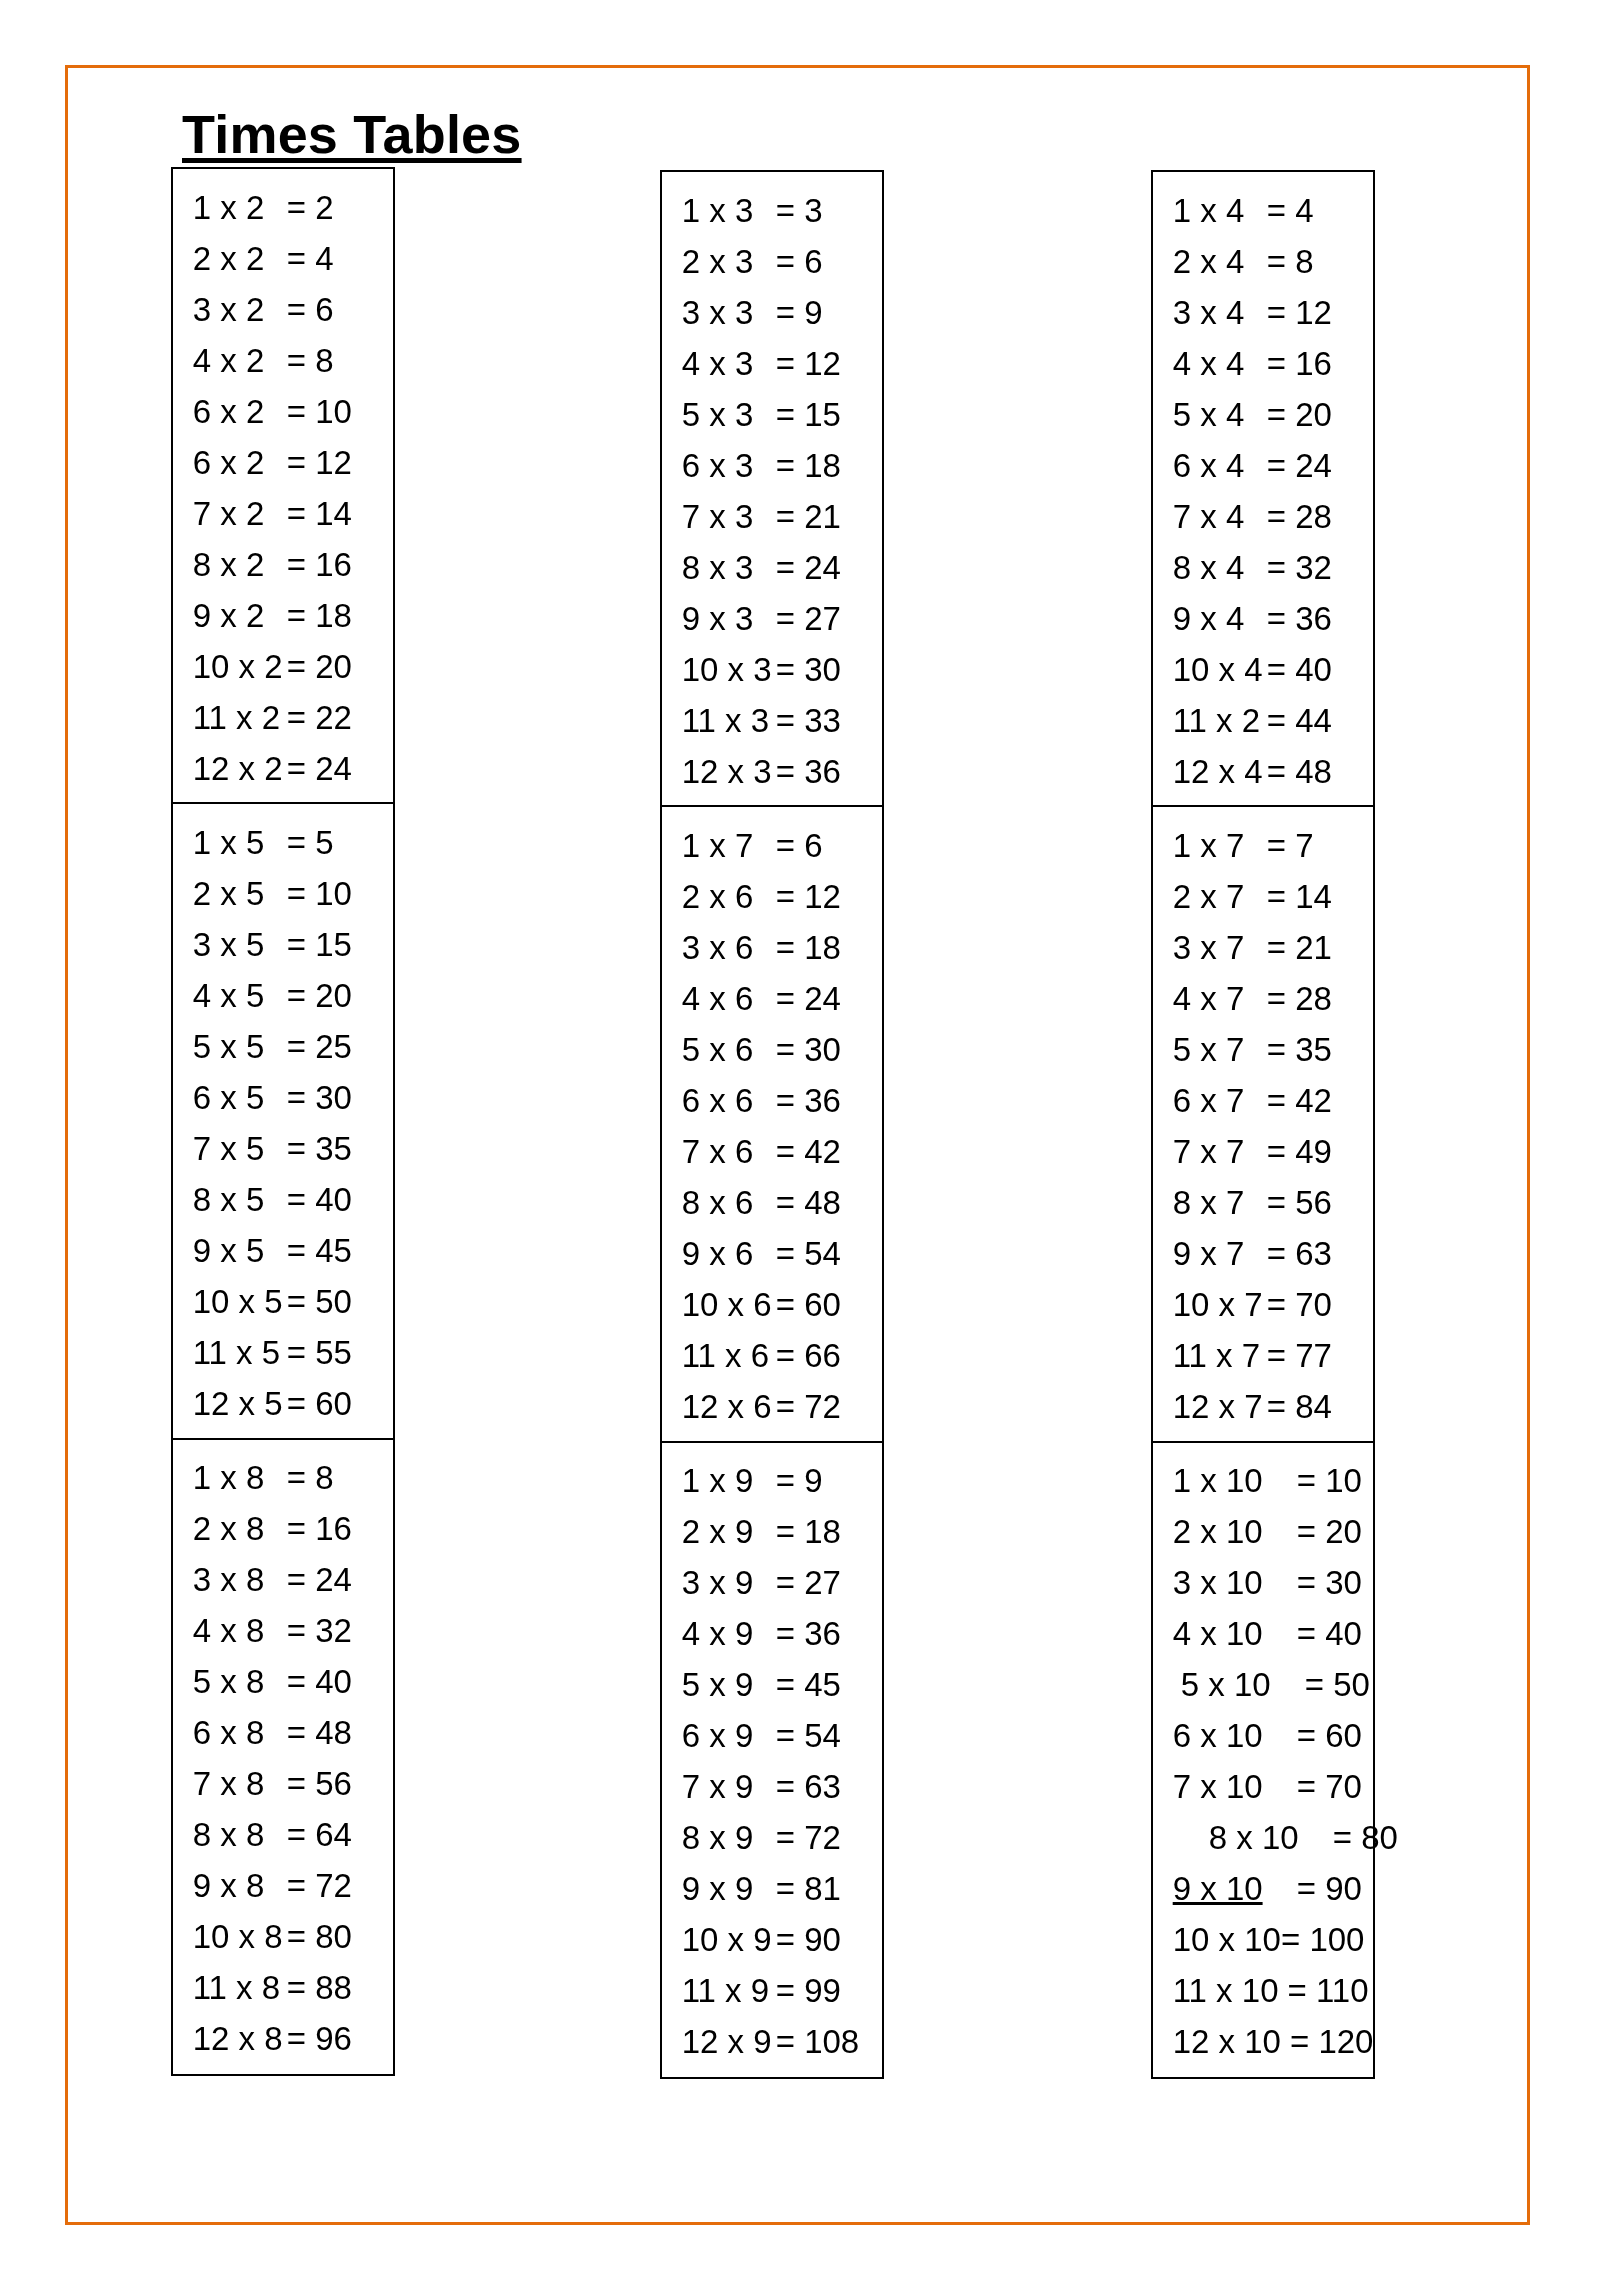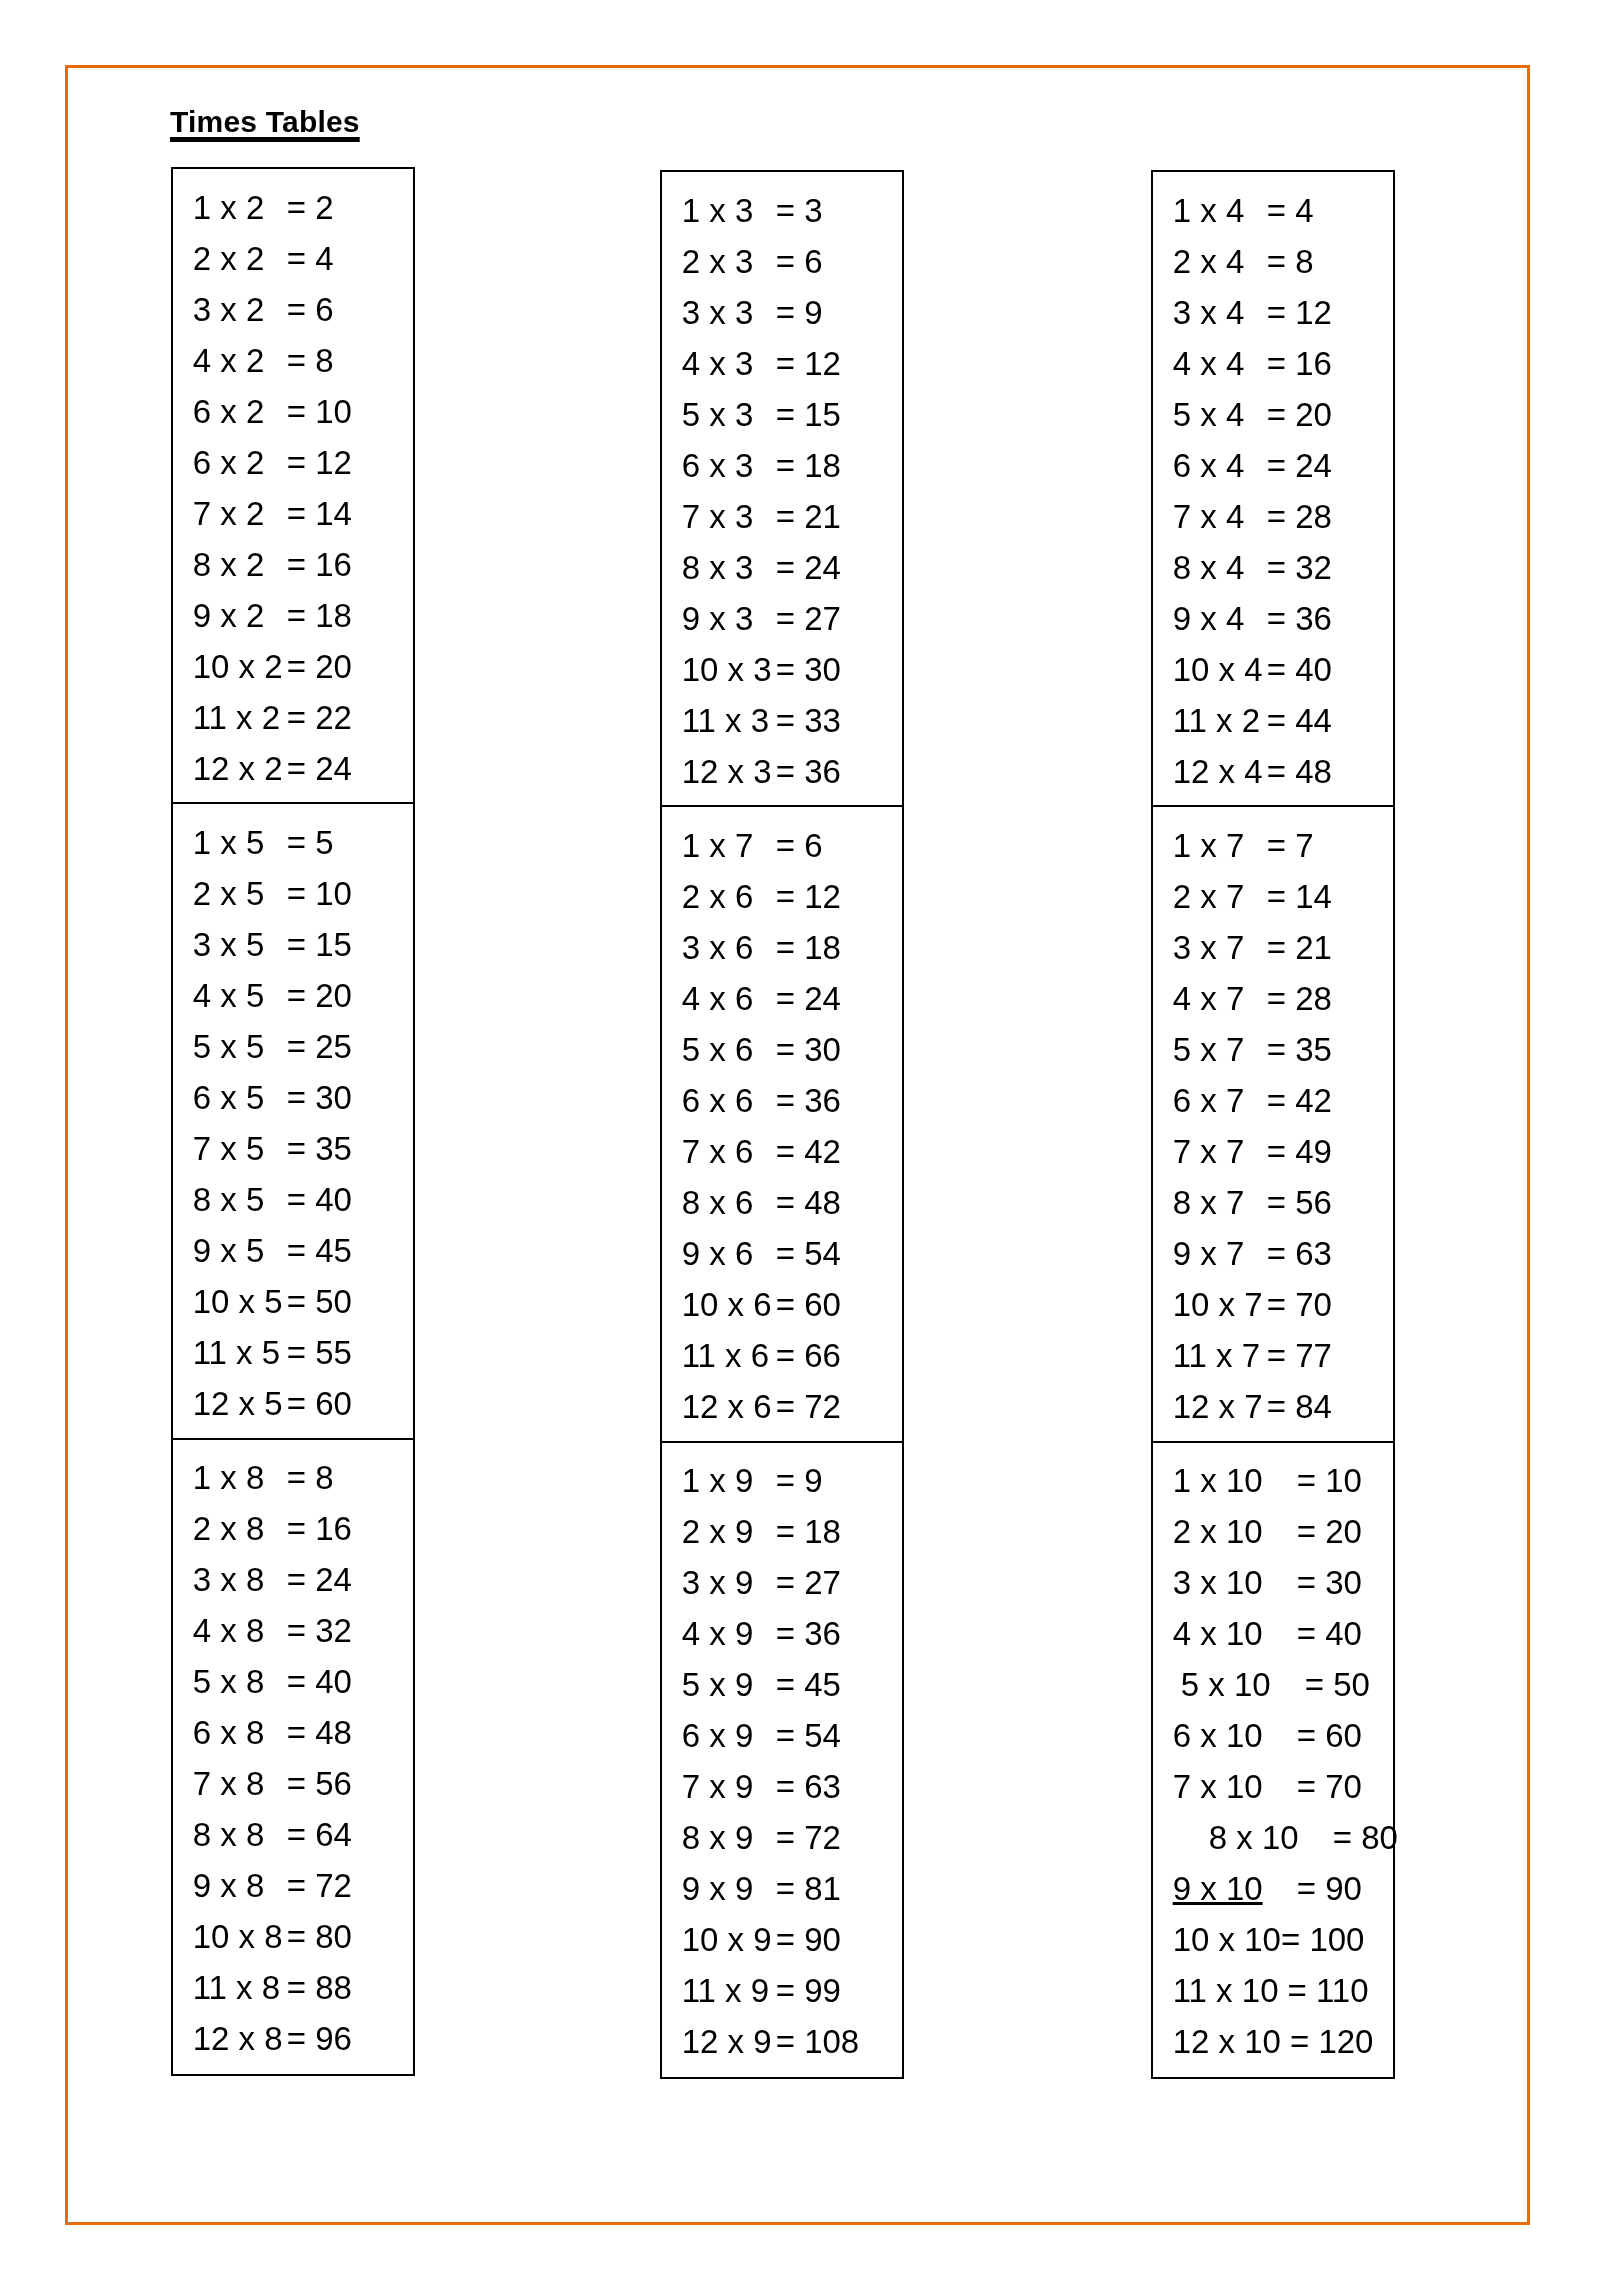--- a/index.html
+++ b/index.html
@@ -1,23 +1,23 @@
 <!DOCTYPE html>
 <html style="font-size:14.3px"><head>
 <meta charset="utf-8">
 <style>
   html, body { margin: 0; padding: 0; background: #ffffff; }
   body { width: 1621px; height: 2293px; position: relative; overflow: hidden;
          font-family: "Liberation Sans", "DejaVu Sans", sans-serif; color: #000; }
   .frame { position: absolute; left: 65px; top: 65px; width: 1459px; height: 2154px;
            border: 3.6px solid #E46C0A; box-sizing: content-box; }
-  .title { position: absolute; left: 170px; top: 97px; font-size: 30px; font-weight: bold;
+  .title { position: absolute; left: 170px; top: 97px; font-size: 54px; font-weight: bold;
            text-decoration: underline; text-decoration-thickness: 4.5px; text-underline-offset: 5.4px;
-           margin: 0; line-height: 50px; letter-spacing: 0.2px; }
-  .column { position: absolute; width: 244px; }
+           margin: 12px; line-height: 50px; letter-spacing: 0.2px; }
+  .column { position: absolute; width: 224px; }
   .col-0 { left: 171px; top: 167px; }
   .col-1 { left: 660px; top: 170px; }
   .col-2 { left: 1151px; top: 170px; border-radius: 30px; }
   .section { border: 2.7px solid #000; box-sizing: border-box; height: 638px;
              padding: 12.5px 0 0 19.7px; margin-top: -2.7px; background: #fff; }
   .section:first-child { margin-top: 0; }
   .row { height: 51px; line-height: 51px; font-size: 33px; white-space: pre;
          display: flex; }
   .expr { display: inline-block; min-width: 94px; }
   .eq { display: inline-block; }

